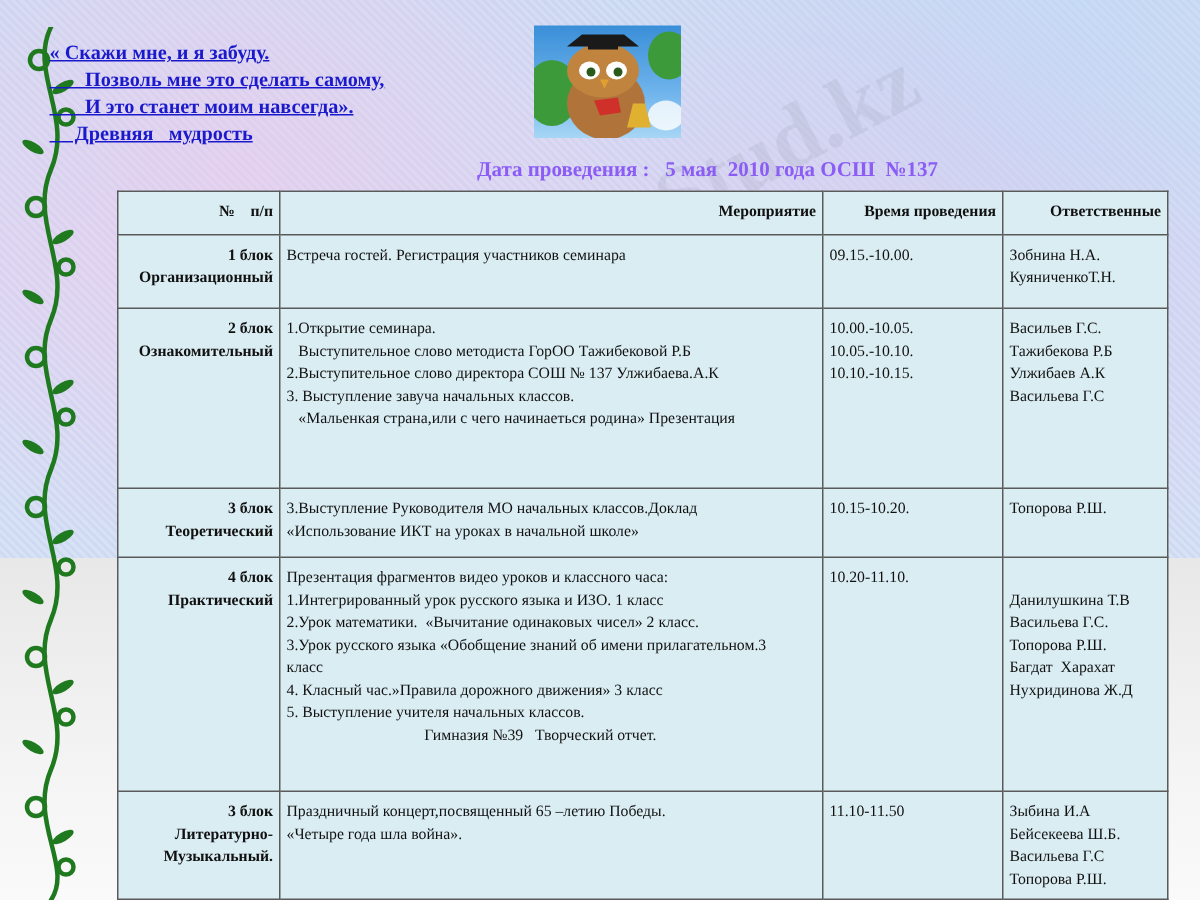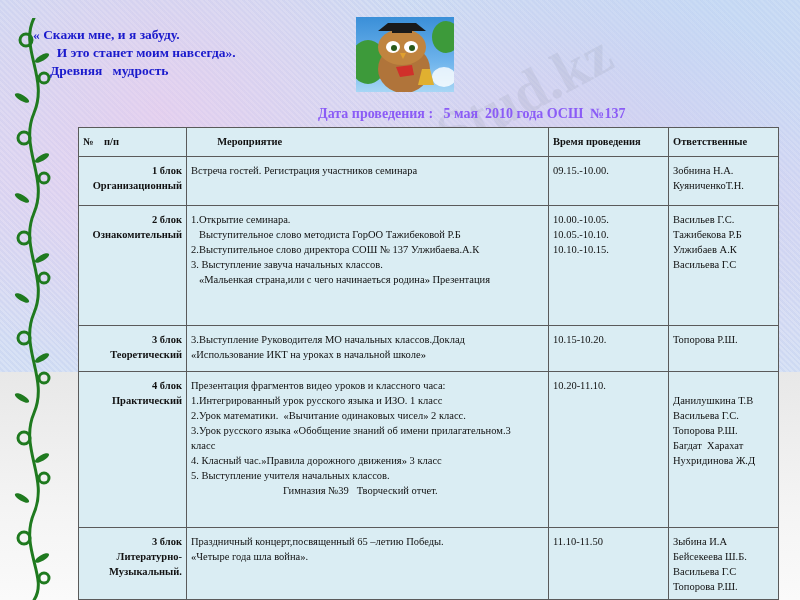--- a/index.html
+++ b/index.html
@@ -21,21 +21,21 @@
     position: absolute; left: 0; top: 372px; width: 800px; height: 228px;
     background: linear-gradient(180deg, #e8e8e8 0%, #f4f4f4 60%, #fafafa 100%);
   }
   .vine {
     position: absolute; left: 14px; top: 18px; width: 40px; height: 582px;
   }
   .quote {
     position: absolute; left: 33px; top: 26px;
     color: #1a1acc; font-weight: bold; font-size: 13.5px; line-height: 18px;
   }
-  .quote div { white-space: pre; }
+  .quote div { white-space: pre; text-decoration: underline; }
   .owl {
     position: absolute; left: 356px; top: 17px; width: 98px; height: 75px;
     background: linear-gradient(180deg, #3a8fd8 0%, #6fb4ec 60%, #a7d6f5 100%);
     overflow: hidden;
   }
   .date-line {
     position: absolute; left: 318px; top: 106px;
     color: #8b5cf6; font-weight: bold; font-size: 14px; white-space: pre;
   }
   .watermark {
@@ -46,21 +46,21 @@
   table.sched {
     position: absolute; left: 78px; top: 127px; width: 700px;
     border-collapse: collapse; table-layout: fixed;
     background: #daedf3;
     font-size: 10.5px; color: #111;
   }
   table.sched td, table.sched th {
     border: 1.3px solid #5a5a5a; vertical-align: top;
     padding: 6px 4px 4px 4px; line-height: 15px;
   }
-  table.sched th { font-weight: bold; text-align: left; height: 18px; }
+  table.sched th { font-weight: bold; text-align: right; height: 18px; }
   td.blk { text-align: right; font-weight: bold; }
   .ln { display: block; white-space: pre; }
   .bold { font-weight: normal; }
 </style>
 </head>
 <body>
 
 <div class="bg-top"></div>
 <div class="bg-bottom"></div>
 
@@ -98,20 +98,21 @@
     <ellipse cx="28" cy="340" rx="8" ry="3" transform="rotate(-30 28 340)"></ellipse>
     <ellipse cx="8" cy="380" rx="8" ry="3" transform="rotate(30 8 380)"></ellipse>
     <ellipse cx="28" cy="440" rx="8" ry="3" transform="rotate(-30 28 440)"></ellipse>
     <ellipse cx="8" cy="480" rx="8" ry="3" transform="rotate(30 8 480)"></ellipse>
     <ellipse cx="28" cy="540" rx="8" ry="3" transform="rotate(-30 28 540)"></ellipse>
   </g>
 </svg>
 
 <div class="quote">
   <div>« Скажи мне, и я забуду.</div>
+  <div>       Позволь мне это сделать самому,</div>
   <div>       И это станет моим навсегда».</div>
   <div>     Древняя   мудрость</div>
 </div>
 
 <div class="owl">
   <svg width="98" height="75" viewBox="0 0 98 75">
     <ellipse cx="12" cy="45" rx="18" ry="22" fill="#3d9a3a"></ellipse>
     <ellipse cx="90" cy="20" rx="14" ry="16" fill="#3d9a3a"></ellipse>
     <ellipse cx="88" cy="60" rx="12" ry="10" fill="#ffffff" opacity="0.8"></ellipse>
     <ellipse cx="48" cy="52" rx="26" ry="24" fill="#b0743a"></ellipse>

